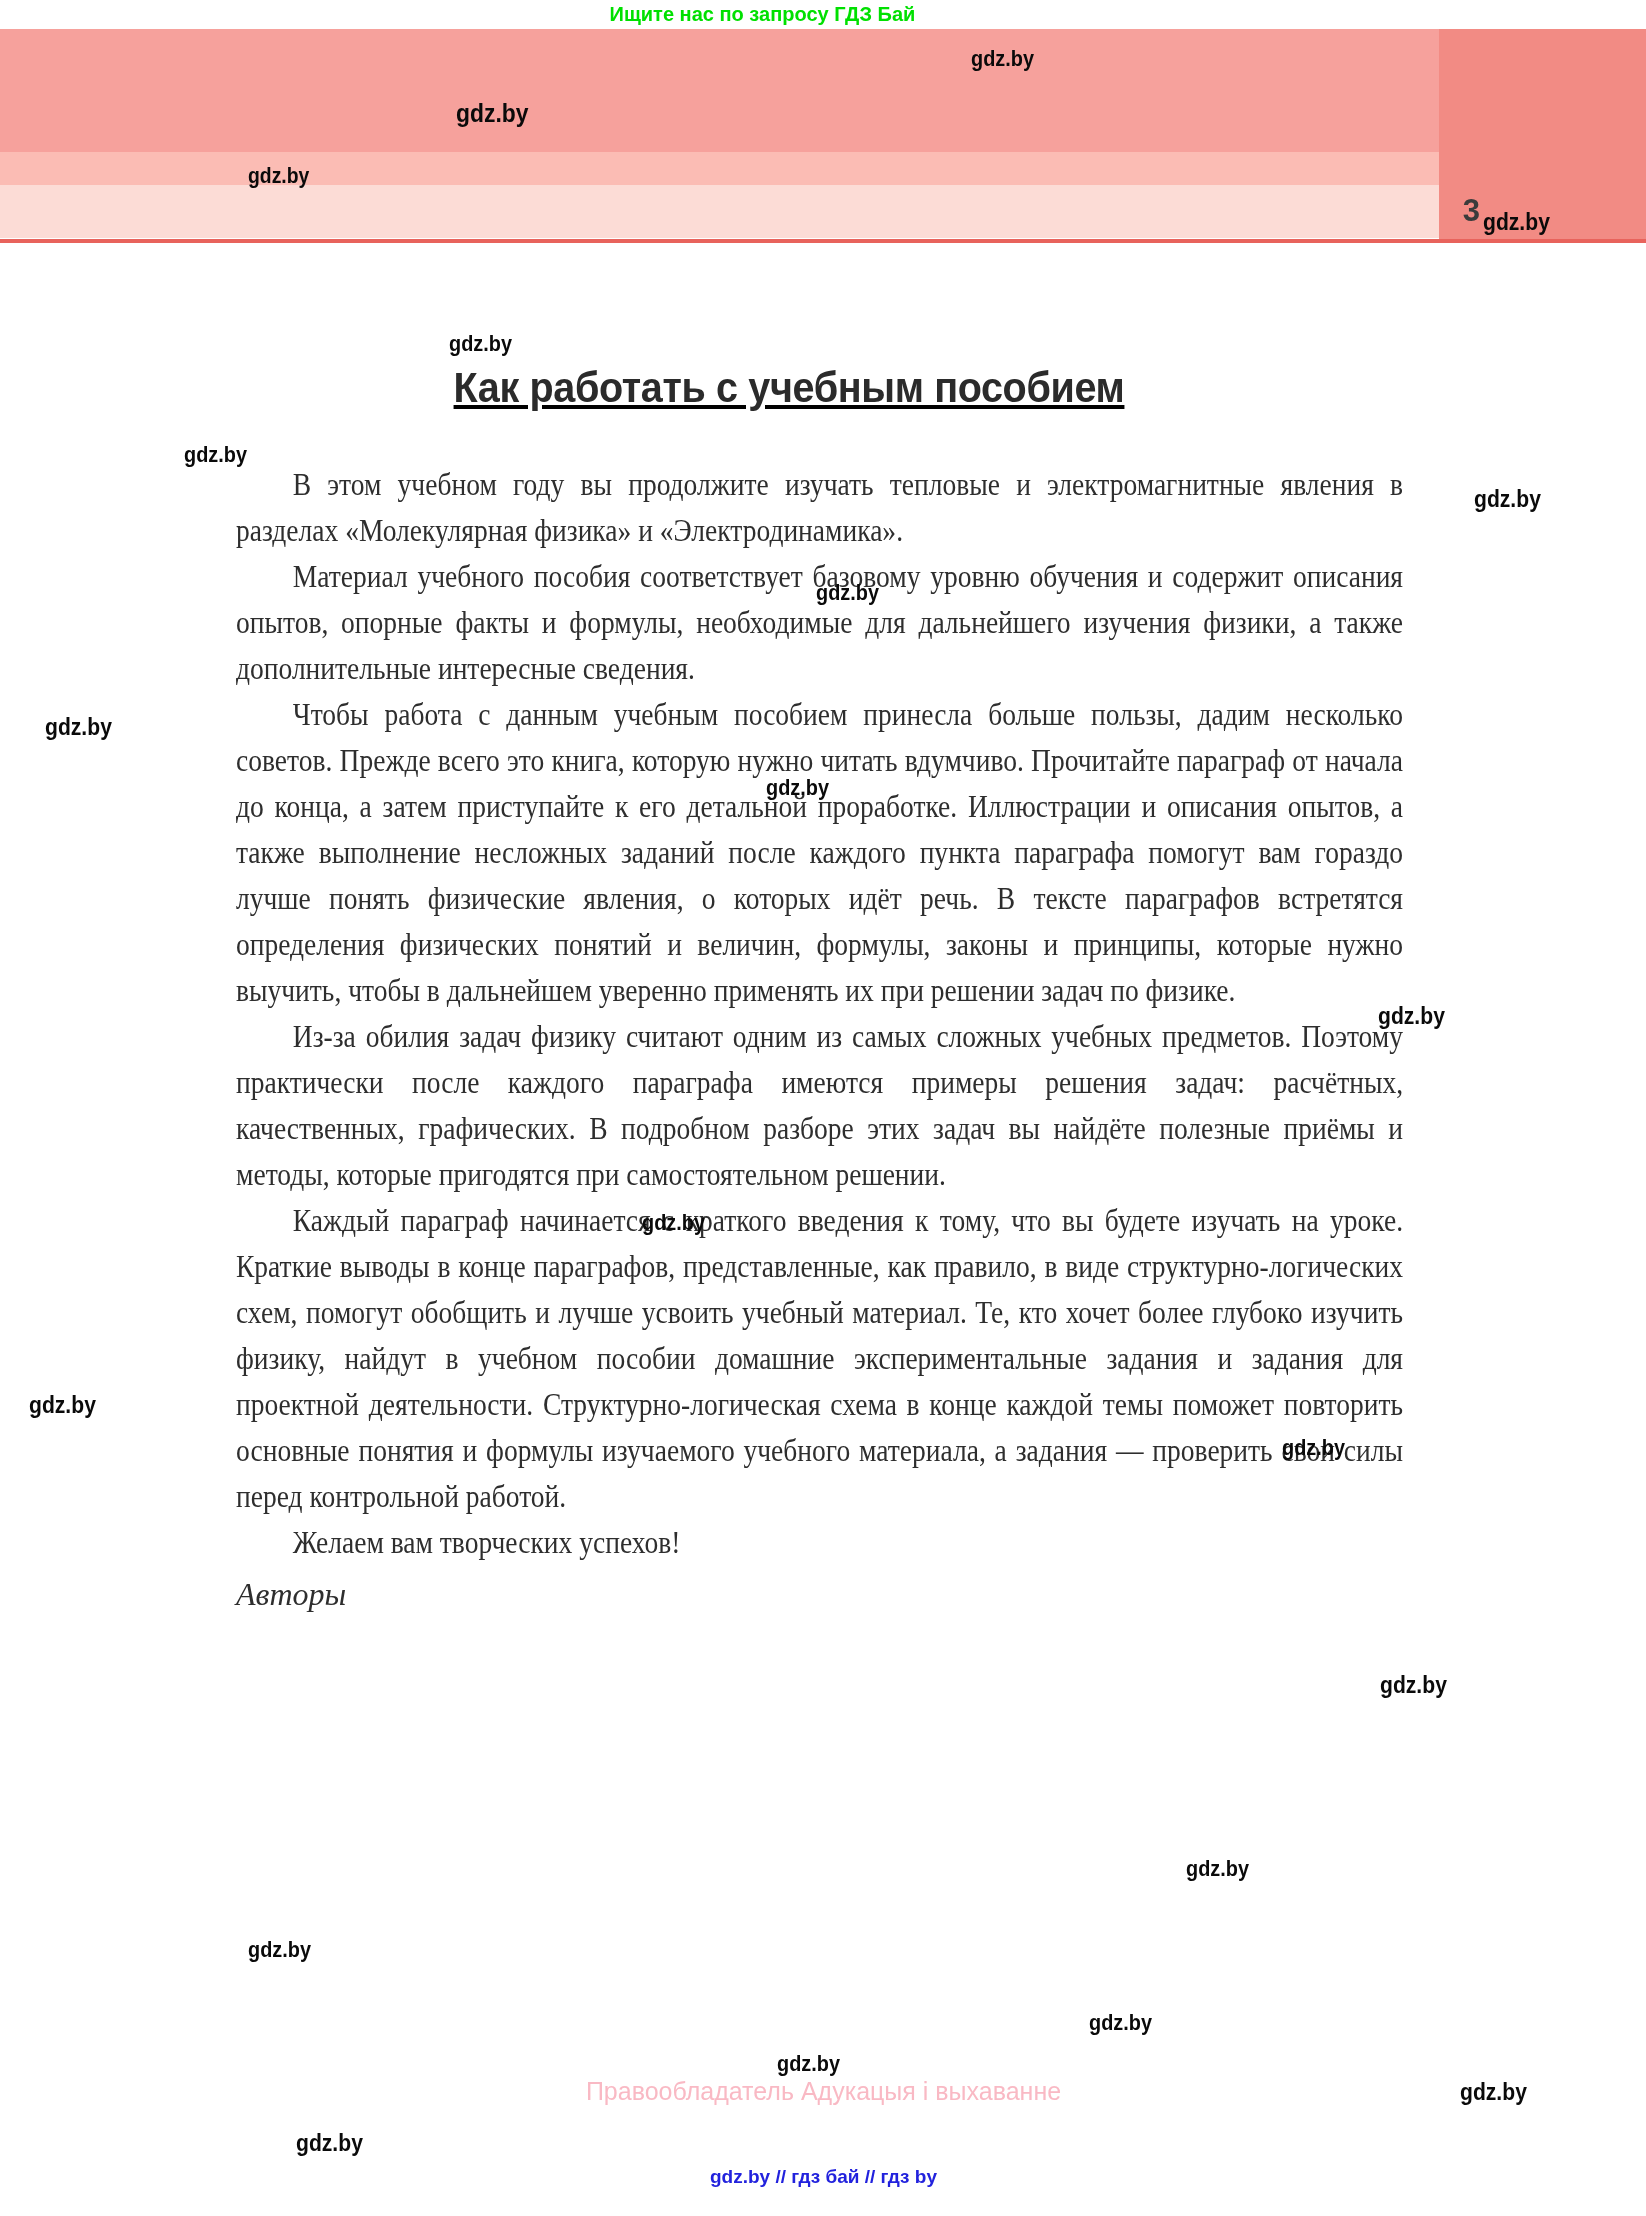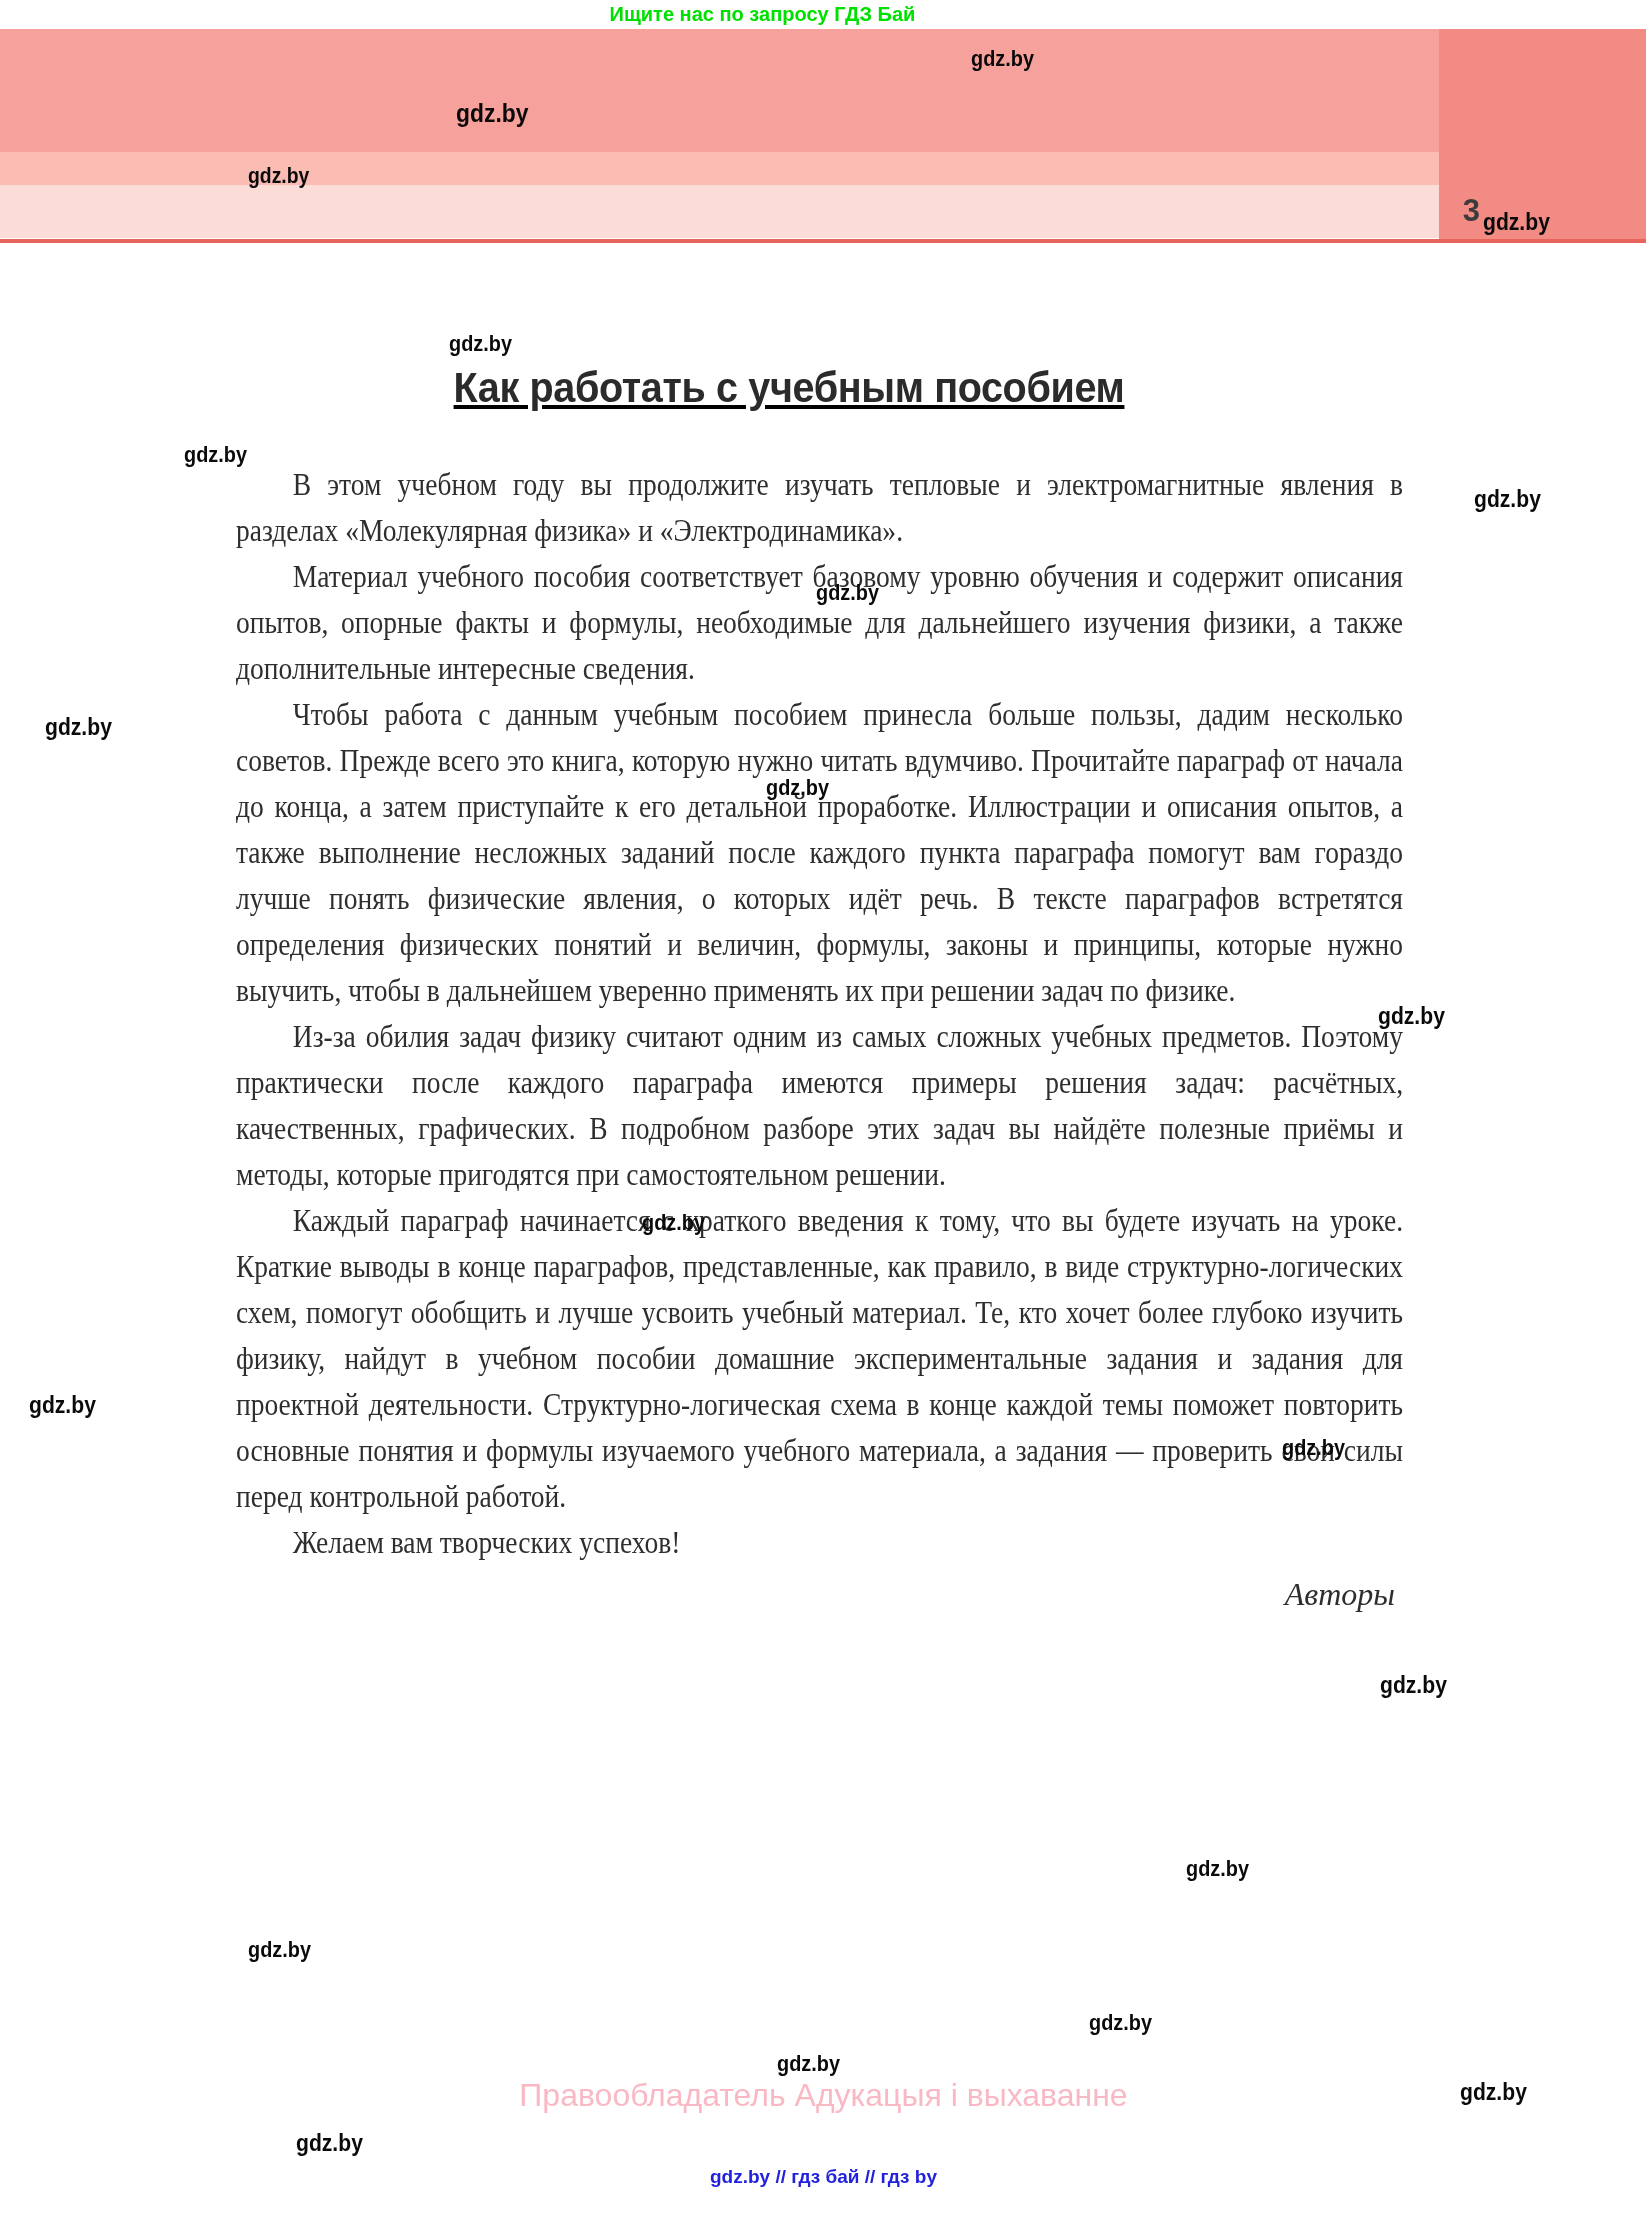--- a/index.html
+++ b/index.html
@@ -109,37 +109,36 @@
     line-height: 46px;
     color: #2e2e2e;
     transform: scaleX(0.86);
     transform-origin: left top;
     width: 1357px;
     hyphens: manual;
   }
   .para + .para { margin-top: 0px; }
   .signature {
     margin: 0;
-    text-align: right;
     font-size: 32px;
     font-style: italic;
     color: #2e2e2e;
     padding-top: 11.3px;
     padding-right: 8px;
   }
 
   
   .publisher {
     position: absolute;
     top: 2077px;
     left: 0;
     width: 1647px;
     text-align: center;
     font-family: "Liberation Sans", "DejaVu Sans", sans-serif;
-    font-size: 32px;
+    font-size: 25px;
     color: #f9b9c4;
     z-index: 3;
   }
 
   
   .bottom-links {
     position: absolute;
     top: 2166px;
     left: 0;
     width: 1647px;

